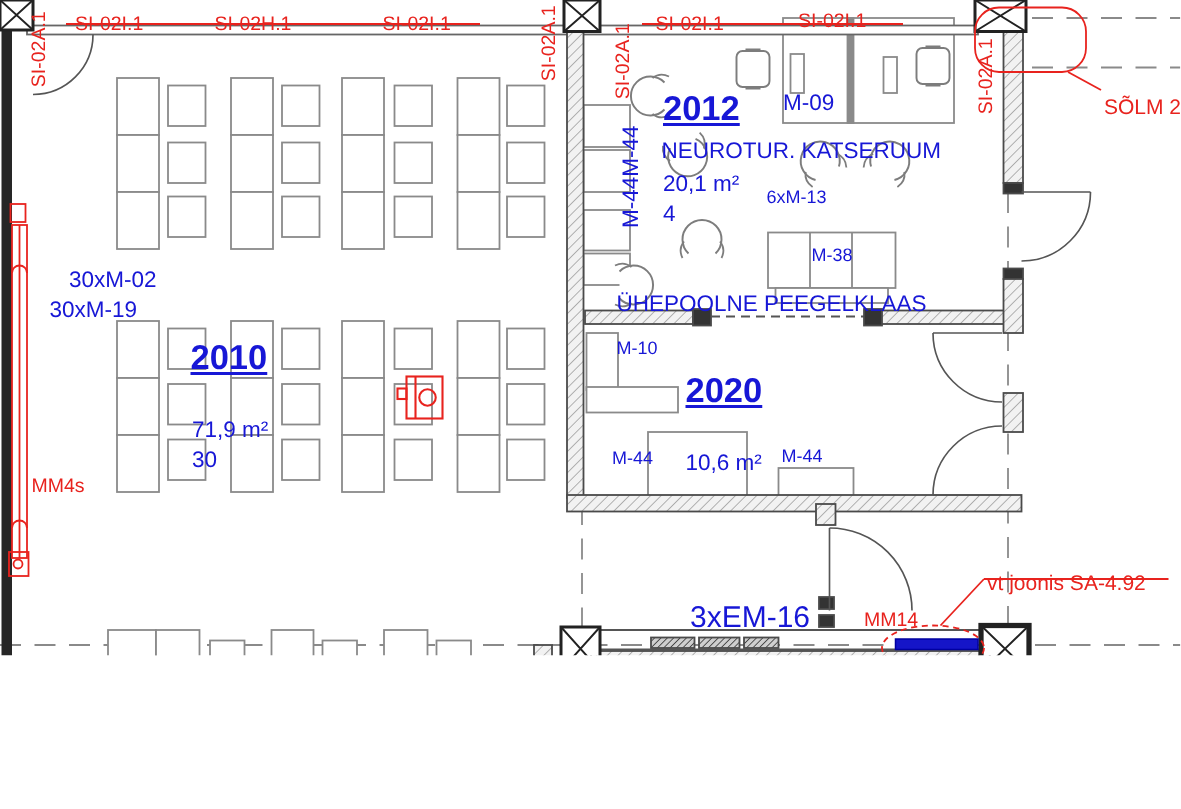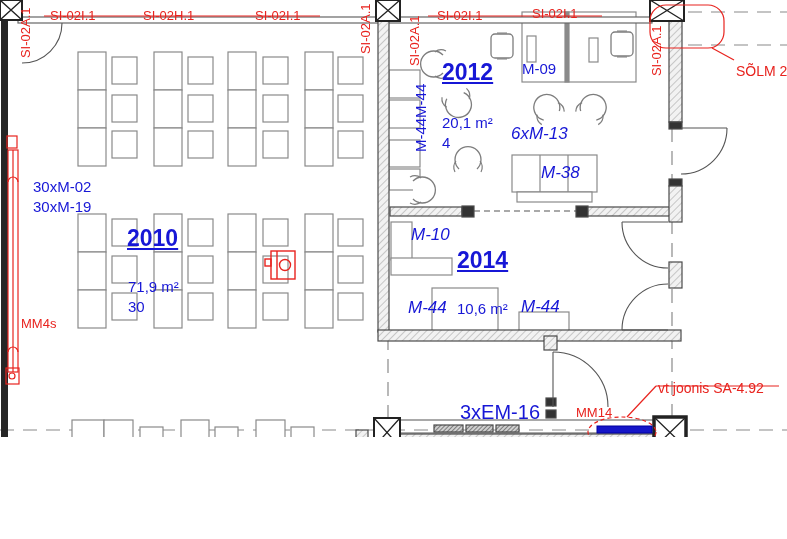--- a/index.html
+++ b/index.html
@@ -5,21 +5,21 @@
   html,body{margin:0;padding:0;background:#fff;}
   .plan{position:relative;width:787px;height:437px;background:#fff;overflow:hidden;
         font-family:"Liberation Sans",sans-serif;}
   .plan svg{position:absolute;left:0;top:0;}
   .lbl{position:absolute;white-space:nowrap;line-height:1.05;}
   .blue{color:var(--blue);}
   .red{color:var(--red);}
   .s13{font-size:13px;}
   .s14{font-size:14px;margin-top:12px;}
   .s15{font-size:15px;}
-  .s16{font-size:17px;font-style:italic;}
+  .s16{font-size:12px;}
   .s17{font-size:20px;}
   .num{font-size:23px;font-weight:bold;text-decoration:underline;}
   .vlabel{transform:rotate(-90deg);text-align:center;}
 </style>
 </head>
 <body>
 
 <div class="plan">
 
 <svg width="787" height="539" viewBox="0 0 787 539">
@@ -281,36 +281,38 @@
   <div class="lbl red s13 vlabel" style="left:-4px;top:26px;width:60px">SI-02A.1</div>
   <div class="lbl red s13 vlabel" style="left:336px;top:22px;width:60px">SI-02A.1</div>
   <div class="lbl red s13 vlabel" style="left:385px;top:34px;width:60px">SI-02A.1</div>
   <div class="lbl red s13 vlabel" style="left:627px;top:44px;width:60px">SI-02A.1</div>
 
   <div class="lbl red s14" style="left:736px;top:52px">SÕLM 2</div>
   <div class="lbl red s13" style="left:21px;top:317px">MM4s</div>
   <div class="lbl red s13" style="left:576px;top:406px">MM14</div>
   <div class="lbl red s14" style="left:658px;top:369px">vt joonis SA-4.92</div>
 
-  <div class="lbl blue s15" style="left:33px;top:179px">30xM-02</div>
+  <div class="lbl blue s15" style="left:46px;top:179px">30xM-02</div>
   <div class="lbl blue s15" style="left:33px;top:199px">30xM-19</div>
   <div class="lbl blue num" style="left:127px;top:226px">2010</div>
   <div class="lbl blue s15" style="left:128px;top:279px">71,9 m²</div>
   <div class="lbl blue s15" style="left:128px;top:299px">30</div>
 
   <div class="lbl blue num" style="left:442px;top:60px">2012</div>
+  <div class="lbl blue s15" style="left:441px;top:93px">NEUROTUR. KATSERUUM</div>
   <div class="lbl blue s15" style="left:442px;top:115px">20,1 m²</div>
   <div class="lbl blue s15" style="left:442px;top:135px">4</div>
   <div class="lbl blue s15 vlabel" style="left:381px;top:110px;width:80px">M-44M-44</div>
   <div class="lbl blue s15" style="left:522px;top:61px">M-09</div>
   <div class="lbl blue s16" style="left:511px;top:125px">6xM-13</div>
   <div class="lbl blue s16" style="left:541px;top:164px">M-38</div>
+  <div class="lbl blue s15" style="left:411px;top:195px">ÜHEPOOLNE PEEGELKLAAS</div>
 
   <div class="lbl blue s16" style="left:411px;top:226px">M-10</div>
-  <div class="lbl blue num" style="left:457px;top:248px">2014</div>
+  <div class="lbl blue num" style="left:457px;top:248px">2020</div>
   <div class="lbl blue s16" style="left:408px;top:299px">M-44</div>
   <div class="lbl blue s15" style="left:457px;top:301px">10,6 m²</div>
   <div class="lbl blue s16" style="left:521px;top:298px">M-44</div>
 
   <div class="lbl blue s17" style="left:55px;top:444px">M-08</div>
   <div class="lbl blue s17" style="left:460px;top:402px">3xEM-16</div>
   <div class="lbl blue s15 vlabel" style="left:399px;top:512px;width:30px">4</div>
 </div>
 
 </body></html>

